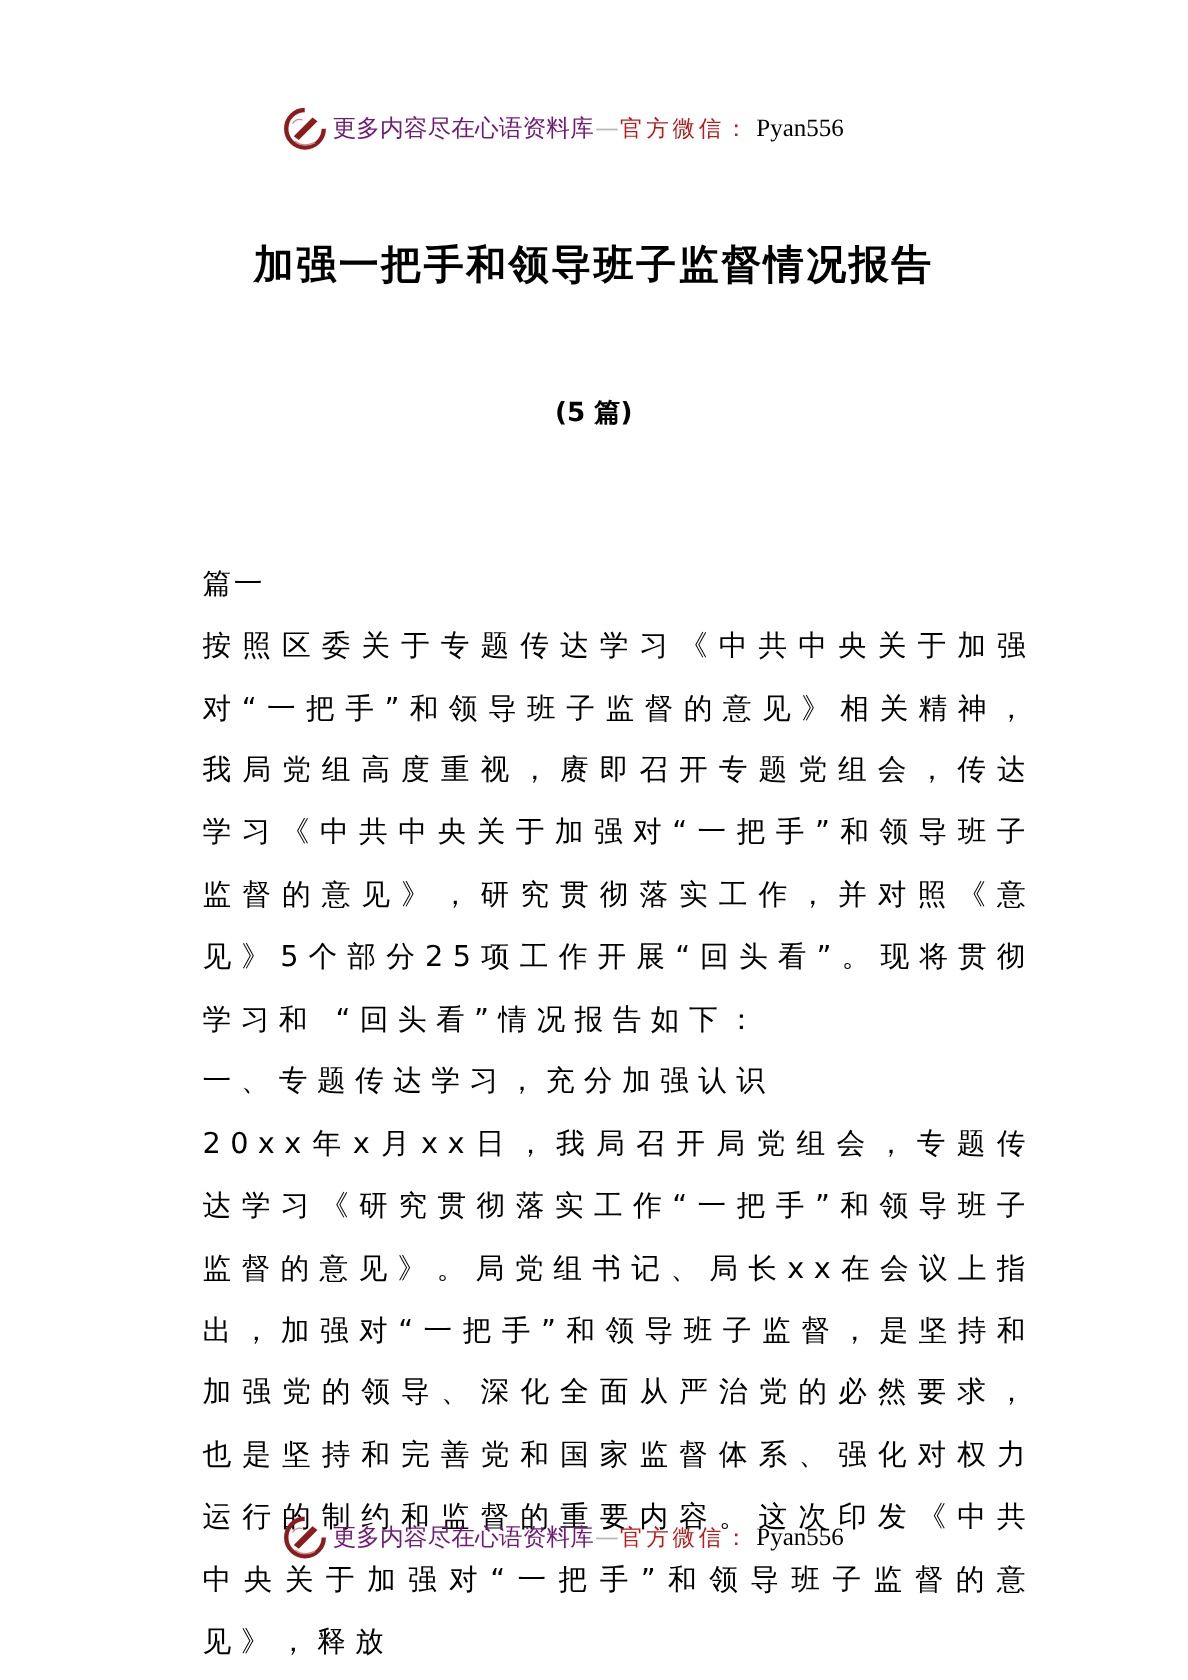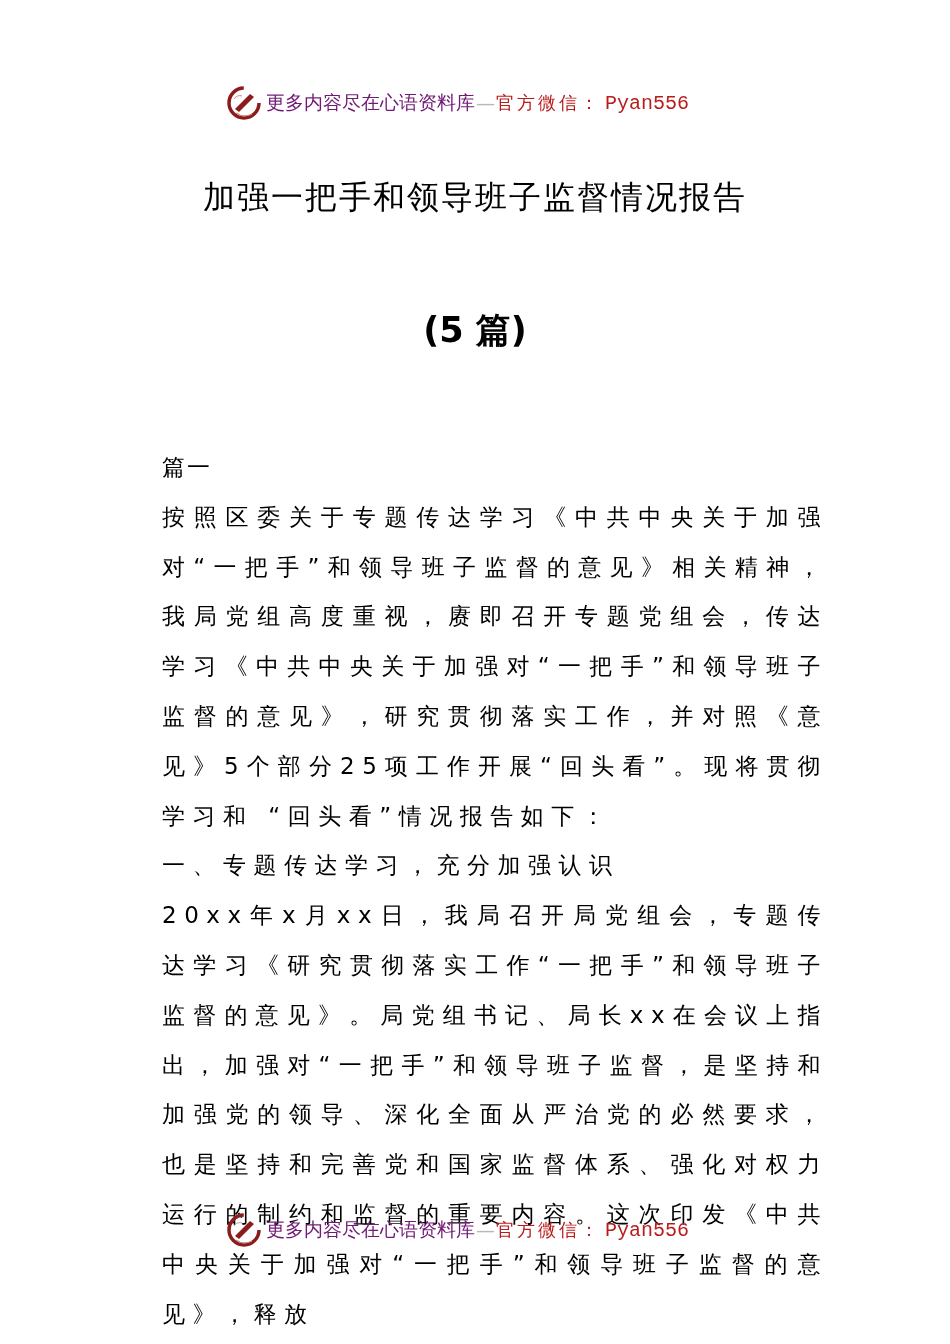--- a/index.html
+++ b/index.html
@@ -42,44 +42,44 @@
       font-size: 19px;
       margin: 0 1px;
     }
     .wm-wechat {
       font-family: Liberation Serif, serif;
       font-size: 18px;
       color: #b91c1c;
       letter-spacing: 3px;
     }
     .wm-id {
-      font-family: Liberation Mono, monospace;
+      font-family: Liberation Serif, serif;
       font-size: 20px;
-      color: #b91c1c;
+      color: #000000;
       margin-left: 4px;
     }
     .doc-title {
       position: absolute;
-      top: 172px;
+      top: 186px;
       left: 0;
       width: 950px;
       text-align: center;
       font-size: 32px;
-      font-weight: normal;
+      font-weight: bold;
       letter-spacing: 2px;
       margin: 0;
       line-height: 50px;
     }
     .doc-subtitle {
       position: absolute;
       top: 308px;
       left: 0;
       width: 950px;
       text-align: center;
-      font-size: 35px;
+      font-size: 21px;
       font-weight: bold;
       margin: 0;
       line-height: 44px;
     }
     .doc-body {
       position: absolute;
       top: 443px;
       left: 162px;
       width: 666px;
       font-size: 23px;

